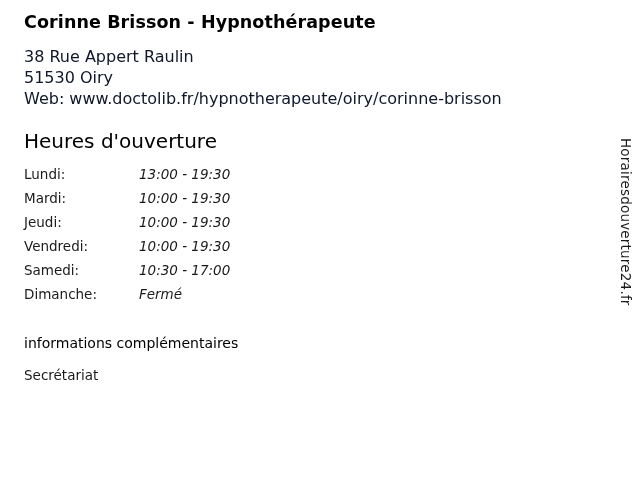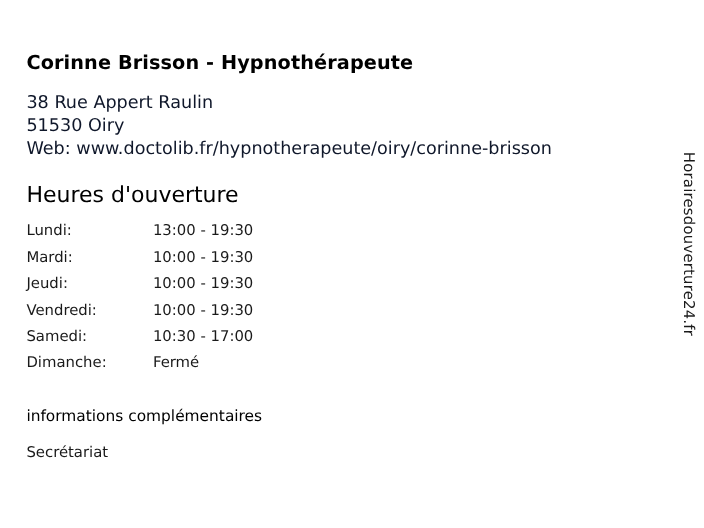--- a/index.html
+++ b/index.html
@@ -20,21 +20,20 @@
     left: 0;
     top: 0;
     width: 640px;
     height: 480px;
   }
   .content {
     position: absolute;
     left: 24px;
     top: 11px;
     width: 570px;
-    margin-top: 36px;
   }
   .title {
     font-size: 17.5px;
     font-weight: bold;
     color: #000000;
     letter-spacing: 0.1px;
     margin: 0 0 12px 0;
     line-height: 1.3;
   }
   .addr-line {
@@ -59,20 +58,21 @@
     line-height: 18px;
     color: #1a1a1a;
   }
   td.day {
     width: 115px;
     padding-right: 8px;
     white-space: nowrap;
   }
   td.time {
     white-space: nowrap;
+    font-style: italic;
   }
   .extra-head {
     font-size: 14px;
     font-weight: normal;
     color: #000000;
     margin-top: 26px;
     margin-bottom: 14px;
   }
   .extra-text {
     font-size: 13.5px;

